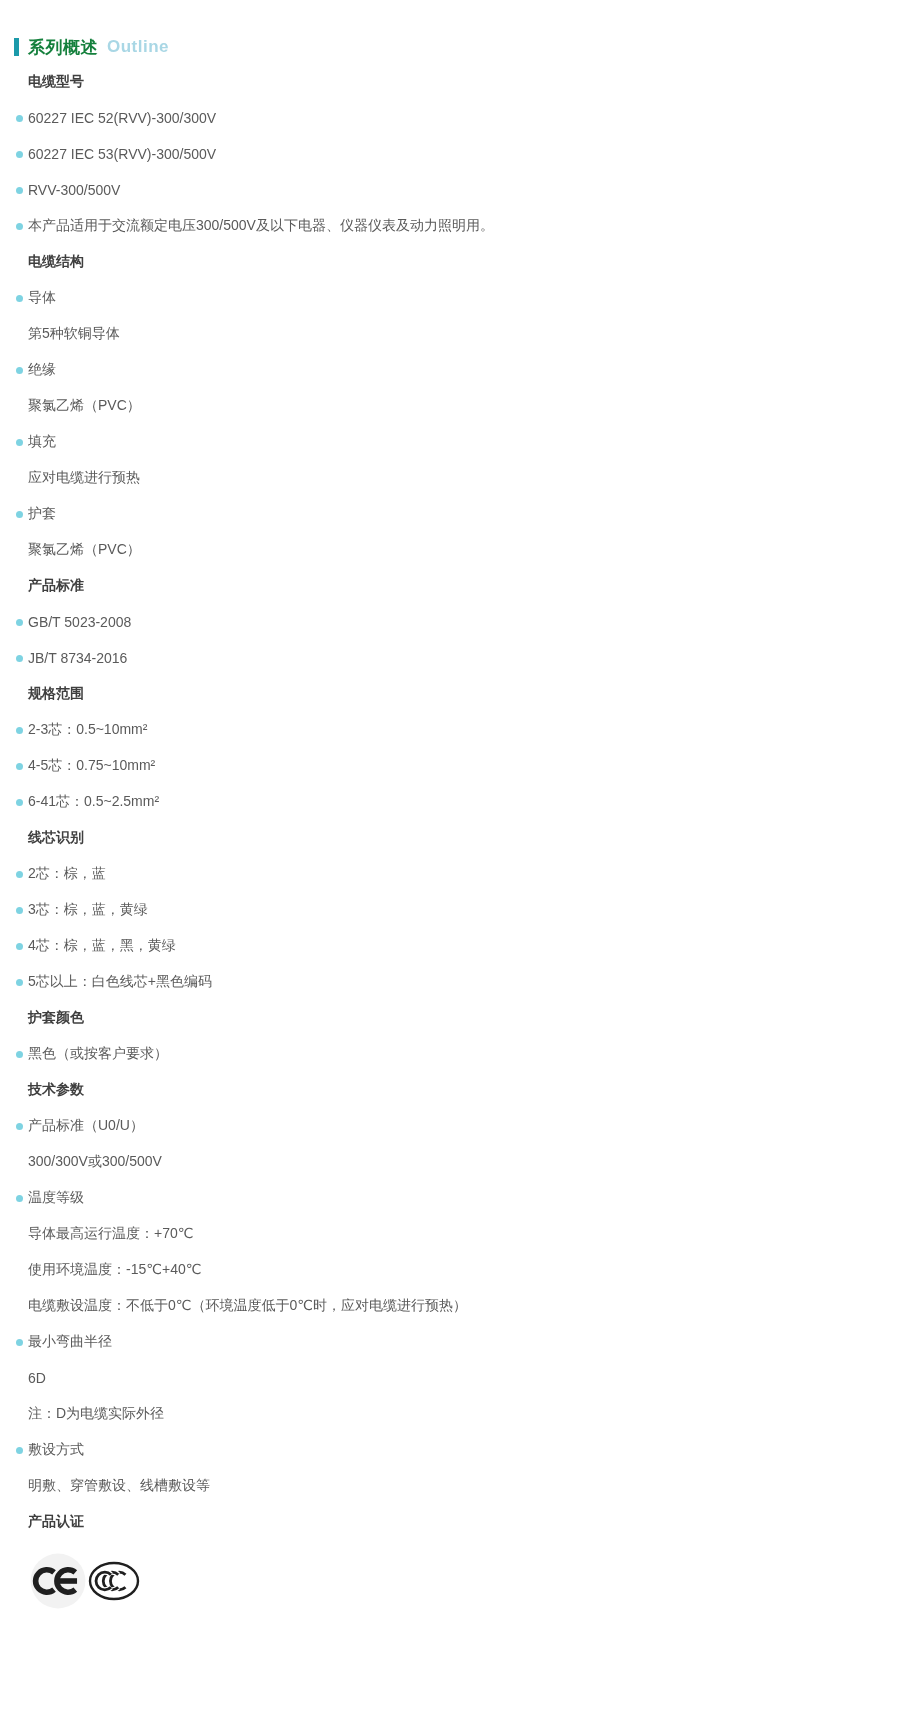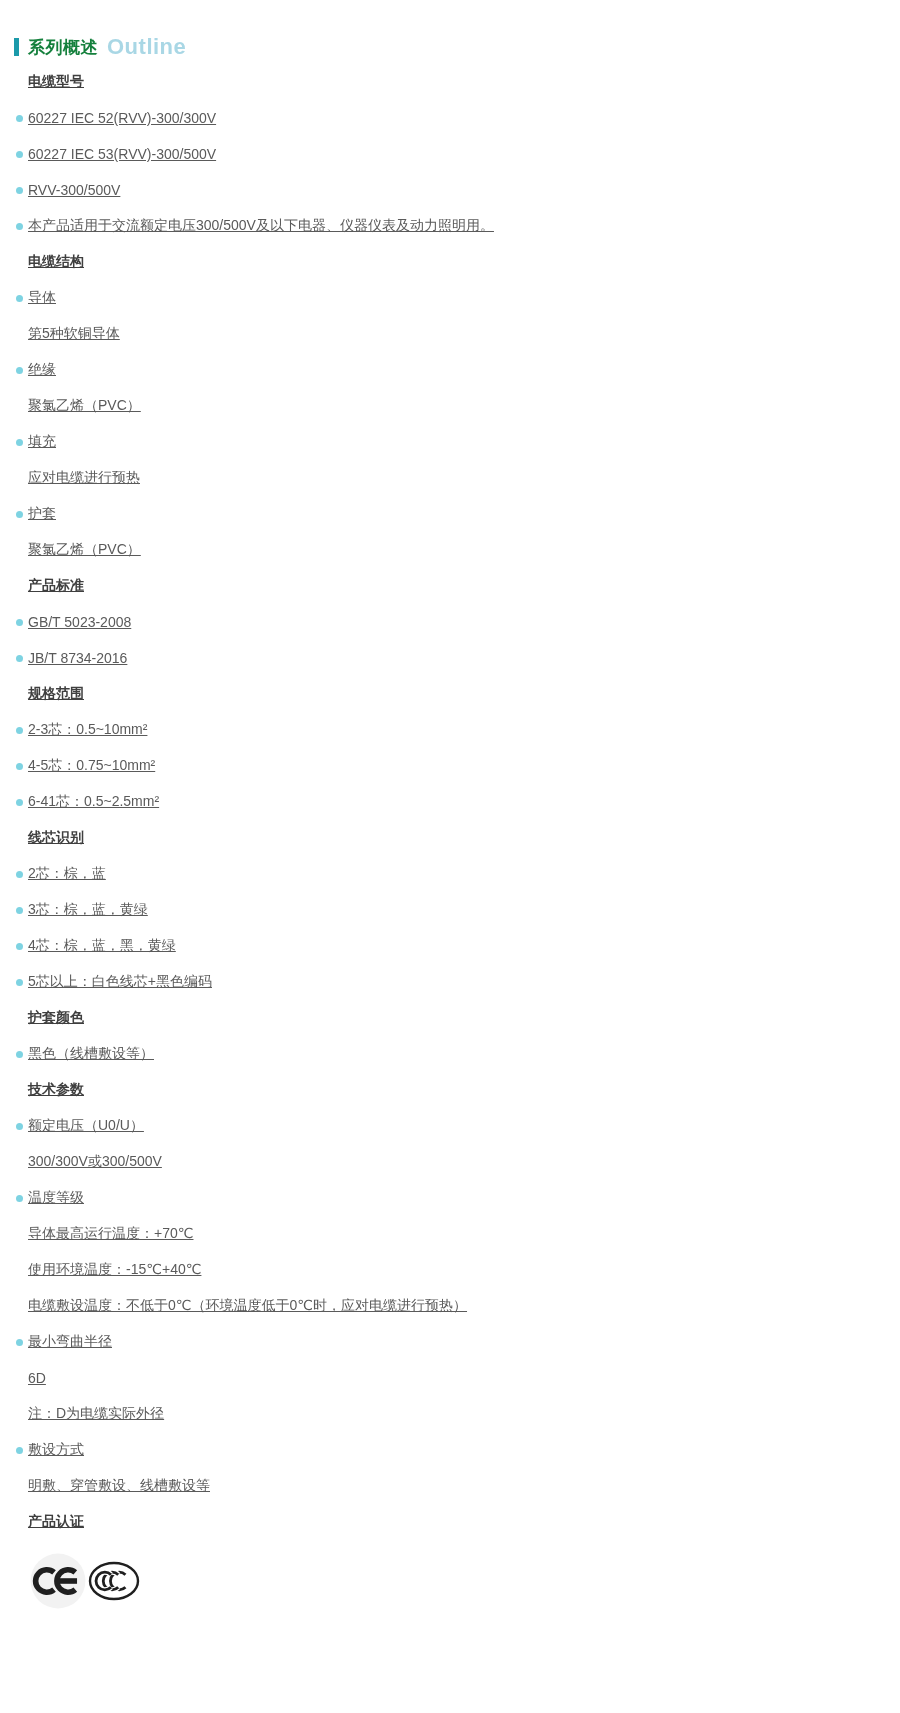--- a/index.html
+++ b/index.html
@@ -22,30 +22,29 @@
     margin:36px 0 0 14px;height:22px;
   }
   .title-bar{
     width:5px;height:18px;background:var(--accent);
     margin-right:9px;flex:0 0 auto;
   }
   .title-zh{
     font-size:17px;font-weight:bold;color:#15803d;letter-spacing:0.5px;
   }
   .title-en{
-    font-size:22px;font-weight:bold;color:var(--title-en);margin-left:9px;letter-spacing:0.5px;
+    font-size:17px;font-weight:bold;color:var(--title-en);margin-left:9px;letter-spacing:0.5px;
   }
   .content{margin-top:6px;}
   .row{
     position:relative;height:36px;
     display:flex;align-items:center;
     padding-left:28px;
     font-size:14px;color:var(--body-text);
     white-space:nowrap;
-    text-decoration:underline;
   }
   .row.header{font-weight:bold;color:var(--heading-text);}
   .row .dot{
     position:absolute;left:16px;top:50%;margin-top:-3.5px;
     width:7px;height:7px;border-radius:50%;
     background:var(--bullet);
   }
   .cert-logos{
     margin:12px 0 0 30px;
     display:flex;align-items:center;height:58px;
@@ -145,26 +144,26 @@
       <span class="dot"></span>
       <span>4芯：棕，蓝，黑，黄绿</span>
     </div>
     <div class="row bullet">
       <span class="dot"></span>
       <span>5芯以上：白色线芯+黑色编码</span>
     </div>
     <div class="row header">护套颜色</div>
     <div class="row bullet">
       <span class="dot"></span>
-      <span>黑色（线槽敷设等）</span>
+      <span>黑色（或按客户要求）</span>
     </div>
     <div class="row header">技术参数</div>
     <div class="row bullet">
       <span class="dot"></span>
-      <span>额定电压（U0/U）</span>
+      <span>产品标准（U0/U）</span>
     </div>
     <div class="row sub">
       <span>300/300V或300/500V</span>
     </div>
     <div class="row bullet">
       <span class="dot"></span>
       <span>温度等级</span>
     </div>
     <div class="row sub">
       <span>导体最高运行温度：+70℃</span>

